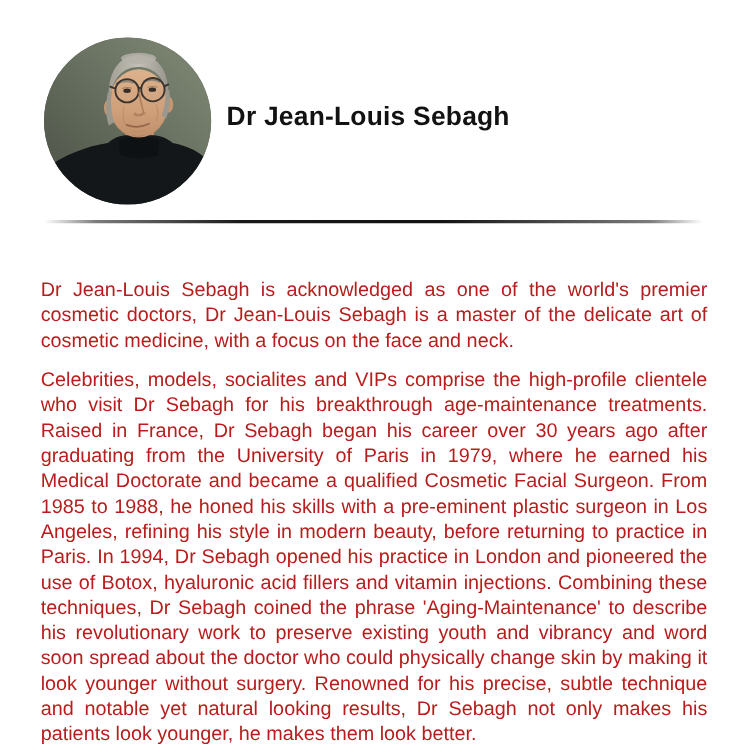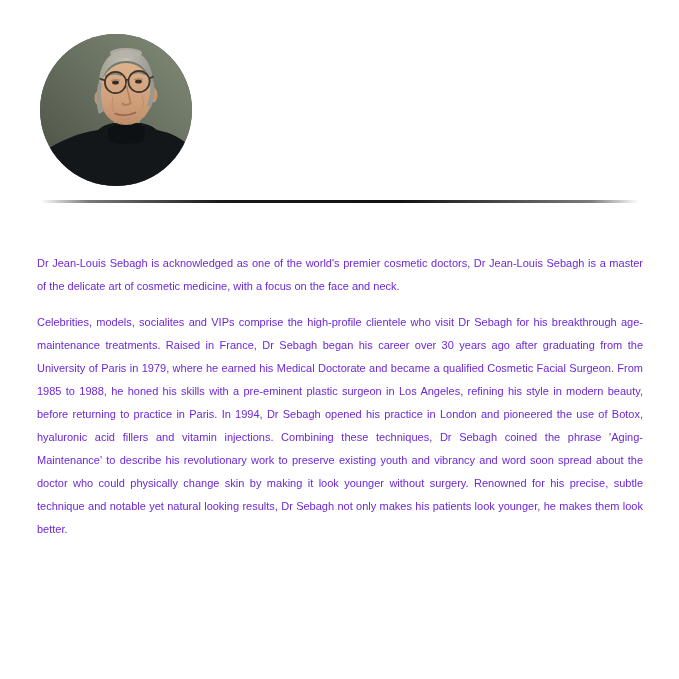--- a/index.html
+++ b/index.html
@@ -54,23 +54,23 @@
       rgba(5,5,5,0.95) 60%,
       rgba(15,15,15,0.55) 92%,
       rgba(0,0,0,0) 100%);
   }
 
   .bio-section {
     position: absolute;
     left: 37px;
     top: 252px;
     width: 606px;
-    font-size: 11px;
+    font-size: 18px;
     line-height: 23px;
-    color: #6d28d9;
+    color: #b91c1c;
   }
   .bio-section p {
     margin: 0;
     text-align: justify;
   }
   .bio-section p + p { margin-top: 13px; }
 </style>
 </head>
 <body>
 
@@ -136,20 +136,21 @@
 
         <path d="M73,63 Q 70.5,71 73.5,78" stroke="#b3815f" stroke-width="1" fill="none" opacity="0.55"></path>
         <path d="M102,61 Q 105,69 102,76" stroke="#b3815f" stroke-width="1" fill="none" opacity="0.55"></path>
 
         <path d="M75,79.5 Q 85,83.5 95.5,78.5" stroke="#96644c" stroke-width="1.6" fill="none" stroke-linecap="round"></path>
         <path d="M79,85 Q 85.5,87 91,84.5" stroke="#b6896a" stroke-width="1" fill="none" opacity="0.6"></path>
         <path d="M80,89 Q 85.5,91.5 91,89" stroke="#a5745a" stroke-width="0.9" fill="none" opacity="0.45"></path>
       </g>
     </svg>
   </div>
+  <h1 class="page-title">Dr Jean-Louis Sebagh</h1>
 </div>
 
 <div class="divider"></div>
 
 <main class="bio-section">
   <p>Dr Jean-Louis Sebagh is acknowledged as one of the world's premier cosmetic doctors, Dr Jean-Louis Sebagh is a master of the delicate art of cosmetic medicine, with a focus on the face and neck.</p>
   <p>Celebrities, models, socialites and VIPs comprise the high-profile clientele who visit Dr Sebagh for his breakthrough age-maintenance treatments. Raised in France, Dr Sebagh began his career over 30 years ago after graduating from the University of Paris in 1979, where he earned his Medical Doctorate and became a qualified Cosmetic Facial Surgeon. From 1985 to 1988, he honed his skills with a pre-eminent plastic surgeon in Los Angeles, refining his style in modern beauty, before returning to practice in Paris. In 1994, Dr Sebagh opened his practice in London and pioneered the use of Botox, hyaluronic acid fillers and vitamin injections. Combining these techniques, Dr Sebagh coined the phrase 'Aging-Maintenance' to describe his revolutionary work to preserve existing youth and vibrancy and word soon spread about the doctor who could physically change skin by making it look younger without surgery. Renowned for his precise, subtle technique and notable yet natural looking results, Dr Sebagh not only makes his patients look younger, he makes them look better.</p>
 </main>
 
 </body></html>

